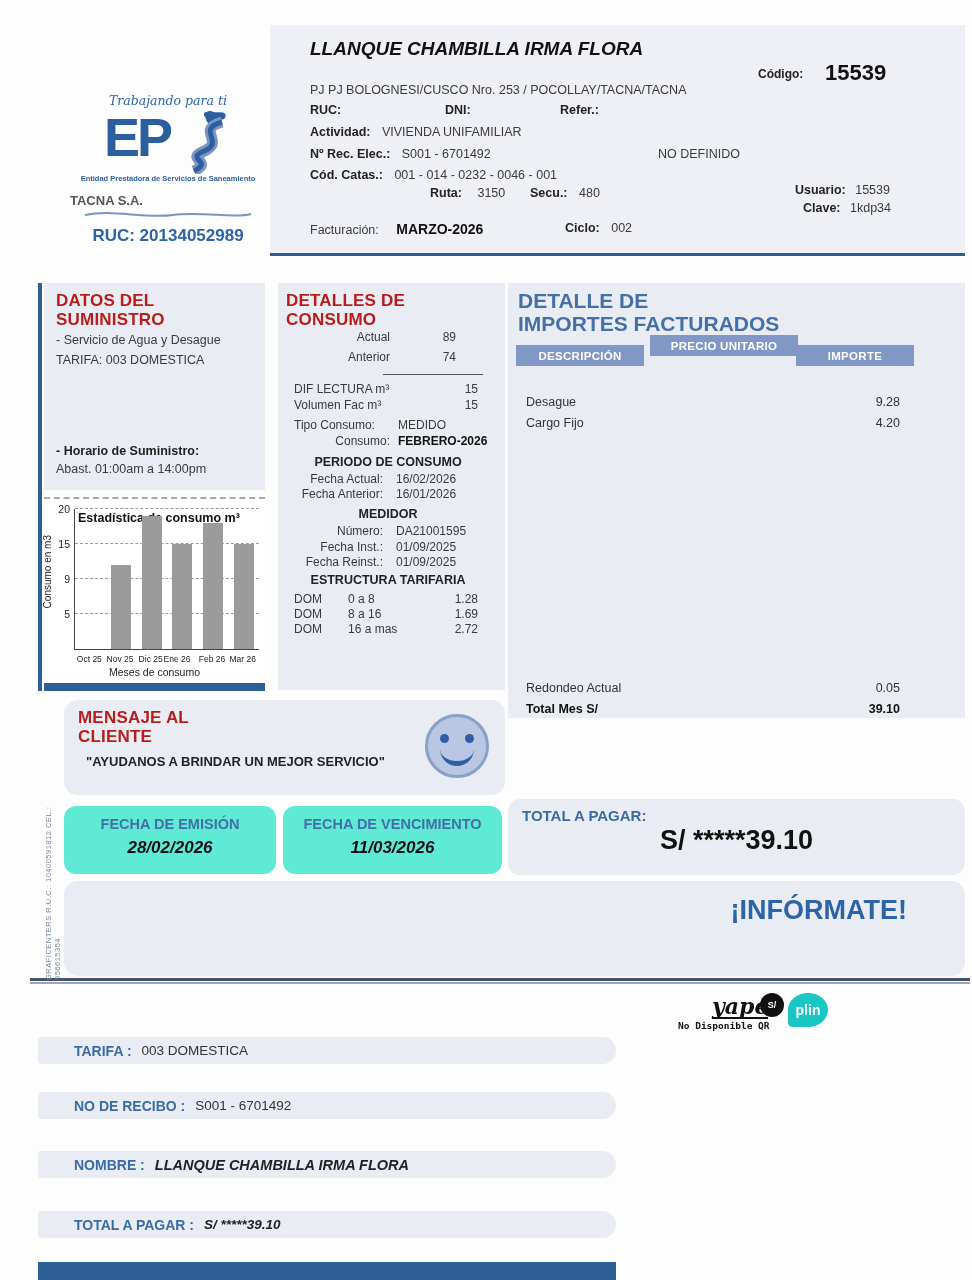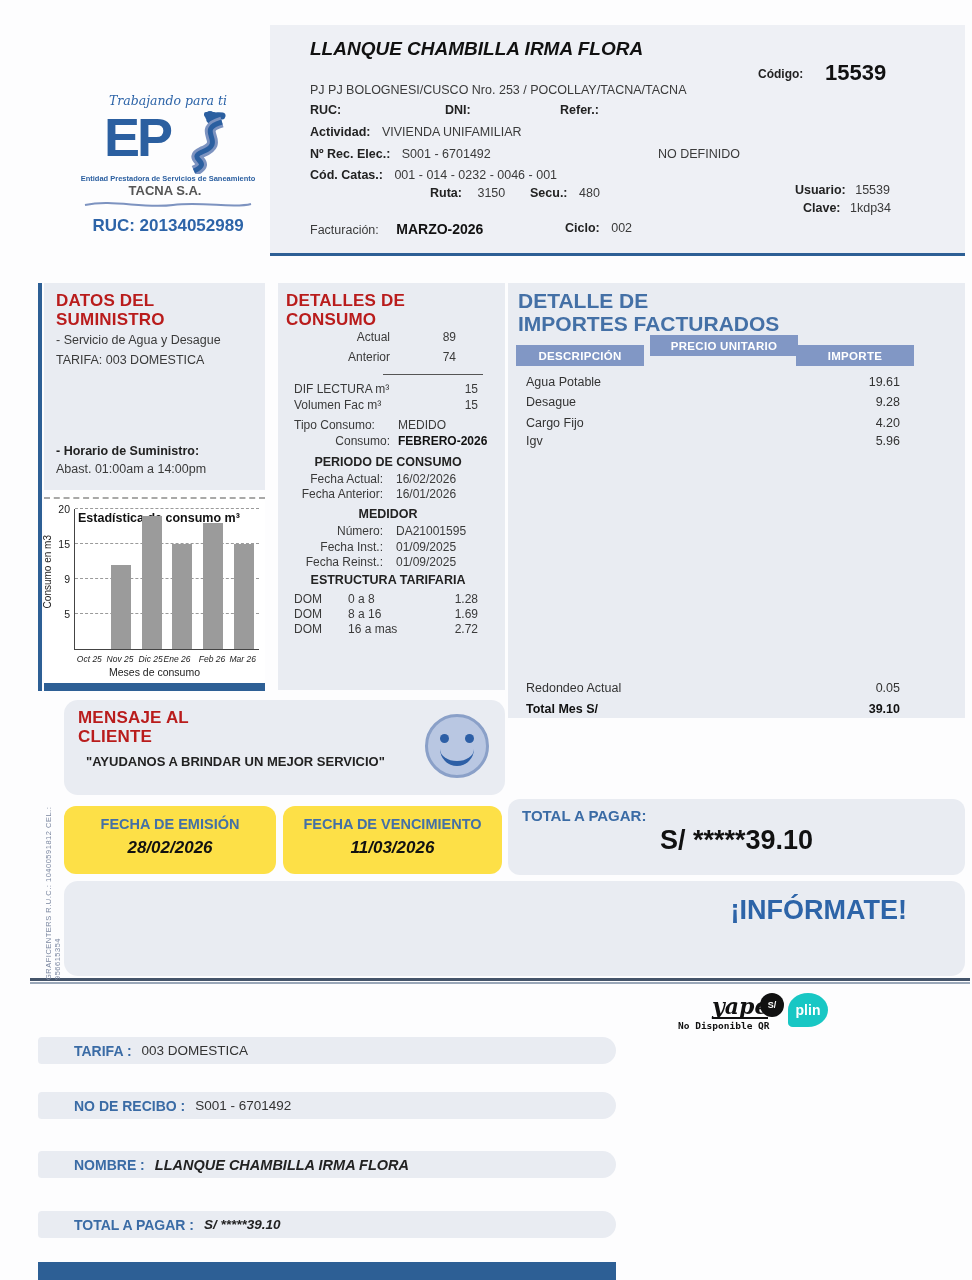--- a/index.html
+++ b/index.html
@@ -23,21 +23,21 @@
   
   #left-vbar{left:38px;top:283px;width:4px;height:408px;background:#2d5f95;}
   
   #suministro{left:44px;top:283px;width:221px;height:207px;}
   
   #chart{left:44px;top:497px;width:221px;height:186px;background:#fff;border-top:2px dashed #a8a8a8;}
   #chart-plot{position:absolute;left:30px;top:10px;width:184px;height:140px;border-left:1.5px solid #444;border-bottom:1.5px solid #444;}
   .gridline{position:absolute;left:0;width:100%;height:0;border-top:1px dashed #9a9a9a;}
   .bar{position:absolute;bottom:0;background:#9b9b9b;}
   .ytick{position:absolute;left:0;width:26px;text-align:right;font-size:10.5px;color:#222;}
-  .xtick{position:absolute;text-align:center;font-size:8.5px;color:#222;white-space:nowrap;font-style:italic;}
+  .xtick{position:absolute;text-align:center;font-size:8.5px;color:#222;white-space:nowrap;}
   #chart-title{position:absolute;left:34px;top:12px;font-weight:bold;font-size:12.5px;color:#111;white-space:nowrap;}
   #chart-ylabel{position:absolute;left:-2px;top:36px;font-size:10px;color:#222;writing-mode:vertical-rl;transform:rotate(180deg);}
   #chart-xlabel{position:absolute;left:0;width:100%;top:167px;text-align:center;font-size:10.5px;color:#222;}
   #chart-bluebar{left:44px;top:683px;width:221px;height:8px;background:#2d5f95;}
   
   #consumo{left:278px;top:283px;width:227px;height:407px;}
   #consumo .r{position:absolute;width:100%;font-size:12px;}
   #consumo .c-h{position:absolute;width:210px;left:5px;text-align:center;font-weight:bold;font-size:12.5px;color:#222;}
   
   #importes{left:508px;top:283px;width:457px;height:435px;}
@@ -45,21 +45,21 @@
         display:flex;align-items:center;justify-content:center;letter-spacing:.3px;}
   .imp-row{position:absolute;left:18px;width:374px;display:flex;justify-content:space-between;font-size:12.5px;}
   
   #mensaje{left:64px;top:700px;width:441px;height:95px;}
   #smiley{position:absolute;right:16px;top:14px;width:58px;height:58px;border-radius:50%;
           background:#b9c7e2;border:3px solid #8aa0c8;}
   #smiley .eye{position:absolute;top:17px;width:9px;height:9px;border-radius:50%;background:#2d5fa6;}
   #smiley .mouth{position:absolute;left:12px;top:24px;width:34px;height:20px;
           border-bottom:5px solid #2d5fa6;border-radius:0 0 17px 17px;}
   
-  .fecha-box{position:absolute;background:#fde047;border-radius:12px;text-align:center;}
+  .fecha-box{position:absolute;background:#5eead4;border-radius:12px;text-align:center;}
   .fecha-title{color:#4470a6;font-weight:bold;font-size:14.5px;margin-top:10px;}
   .fecha-value{font-weight:bold;font-style:italic;font-size:17px;color:#111;margin-top:6px;}
   #total-box{left:508px;top:799px;width:457px;height:76px;background:#e9ecf2;border-radius:12px;}
   #total-label{position:absolute;left:14px;top:8px;color:#3a6ba5;font-weight:bold;font-size:15px;}
   #total-value{position:absolute;left:0;top:26px;width:100%;text-align:center;font-weight:bold;font-size:27px;color:#111;}
   #informate-box{left:64px;top:881px;width:901px;height:95px;background:#e9ecf2;border-radius:14px;}
   #informate-text{position:absolute;right:58px;top:14px;color:#2d64a8;font-weight:bold;font-size:27px;}
   
   #sep1{left:30px;top:978px;width:940px;height:3px;background:#44546a;}
   #sep2{left:30px;top:982px;width:940px;height:2px;background:#9aa7b8;}
@@ -79,21 +79,21 @@
   .field-row .italic{font-style:italic;font-weight:bold;color:#222;}
   #bottom-bar{left:38px;top:1262px;width:578px;height:18px;background:#2d5f95;}
   
   #side-print{left:44px;top:765px;height:215px;font-size:7.5px;color:#7b87a0;
         writing-mode:vertical-rl;transform:rotate(180deg);letter-spacing:.5px;}
   
   #logo-slogan{font-family:"DejaVu Serif",serif;font-style:italic;color:#2d64a8;font-size:12.5px;}
   #logo-eps{display:flex;align-items:flex-start;justify-content:center;height:64px;}
   #logo-ep{font-size:54px;font-weight:bold;color:#2b5fa0;letter-spacing:-3px;line-height:58px;font-family:"Liberation Sans",sans-serif;}
   #logo-tagline{font-size:7.5px;font-weight:bold;color:#2b5fa0;margin-top:2px;}
-  #logo-company{font-size:13px;font-weight:bold;color:#555;text-align:center;padding-right:6px;margin-top:0;}
+  #logo-company{font-size:13px;font-weight:bold;color:#555;text-align:left;padding-right:6px;margin-top:10px;}
   #logo-ruc{font-size:17px;font-weight:bold;color:#2d64a8;margin-top:4px;}
 </style>
 </head>
 <body>
 
 <div id="logo-box" class="abs">
   <div id="logo-slogan">Trabajando para ti</div>
   <div id="logo-eps">
     <span id="logo-ep">EP</span>
     <svg width="62" height="66" viewBox="0 0 62 66">
@@ -279,35 +279,27 @@
 
 <div id="importes" class="panel">
   <div class="abs big-title" style="left:10px;top:6px;">
     <div>DETALLE DE</div>
       <div>IMPORTES FACTURADOS</div>
   </div>
   <div class="chip" style="left:8px;top:62px;width:128px;">DESCRIPCIÓN</div>
   <div class="chip" style="left:142px;top:52px;width:148px;">PRECIO UNITARIO</div>
   <div class="chip" style="left:288px;top:62px;width:118px;">IMPORTE</div>
 
-  <div class="imp-row" style="top:92px;">
-    <span>Agua Potable</span>
-      <span>19.61</span>
-    </div>
   <div class="imp-row" style="top:112px;">
     <span>Desague</span>
       <span>9.28</span>
     </div>
   <div class="imp-row" style="top:133px;">
     <span>Cargo Fijo</span>
       <span>4.20</span>
-    </div>
-  <div class="imp-row" style="top:151px;">
-    <span>Igv</span>
-      <span>5.96</span>
     </div>
 
   <div class="imp-row" style="top:398px;">
     <span>Redondeo Actual</span>
       <span>0.05</span>
     </div>
   <div class="imp-row" style="top:419px;font-weight:bold;color:#111;">
     <span>Total Mes S/</span>
       <span>39.10</span>
     </div>

